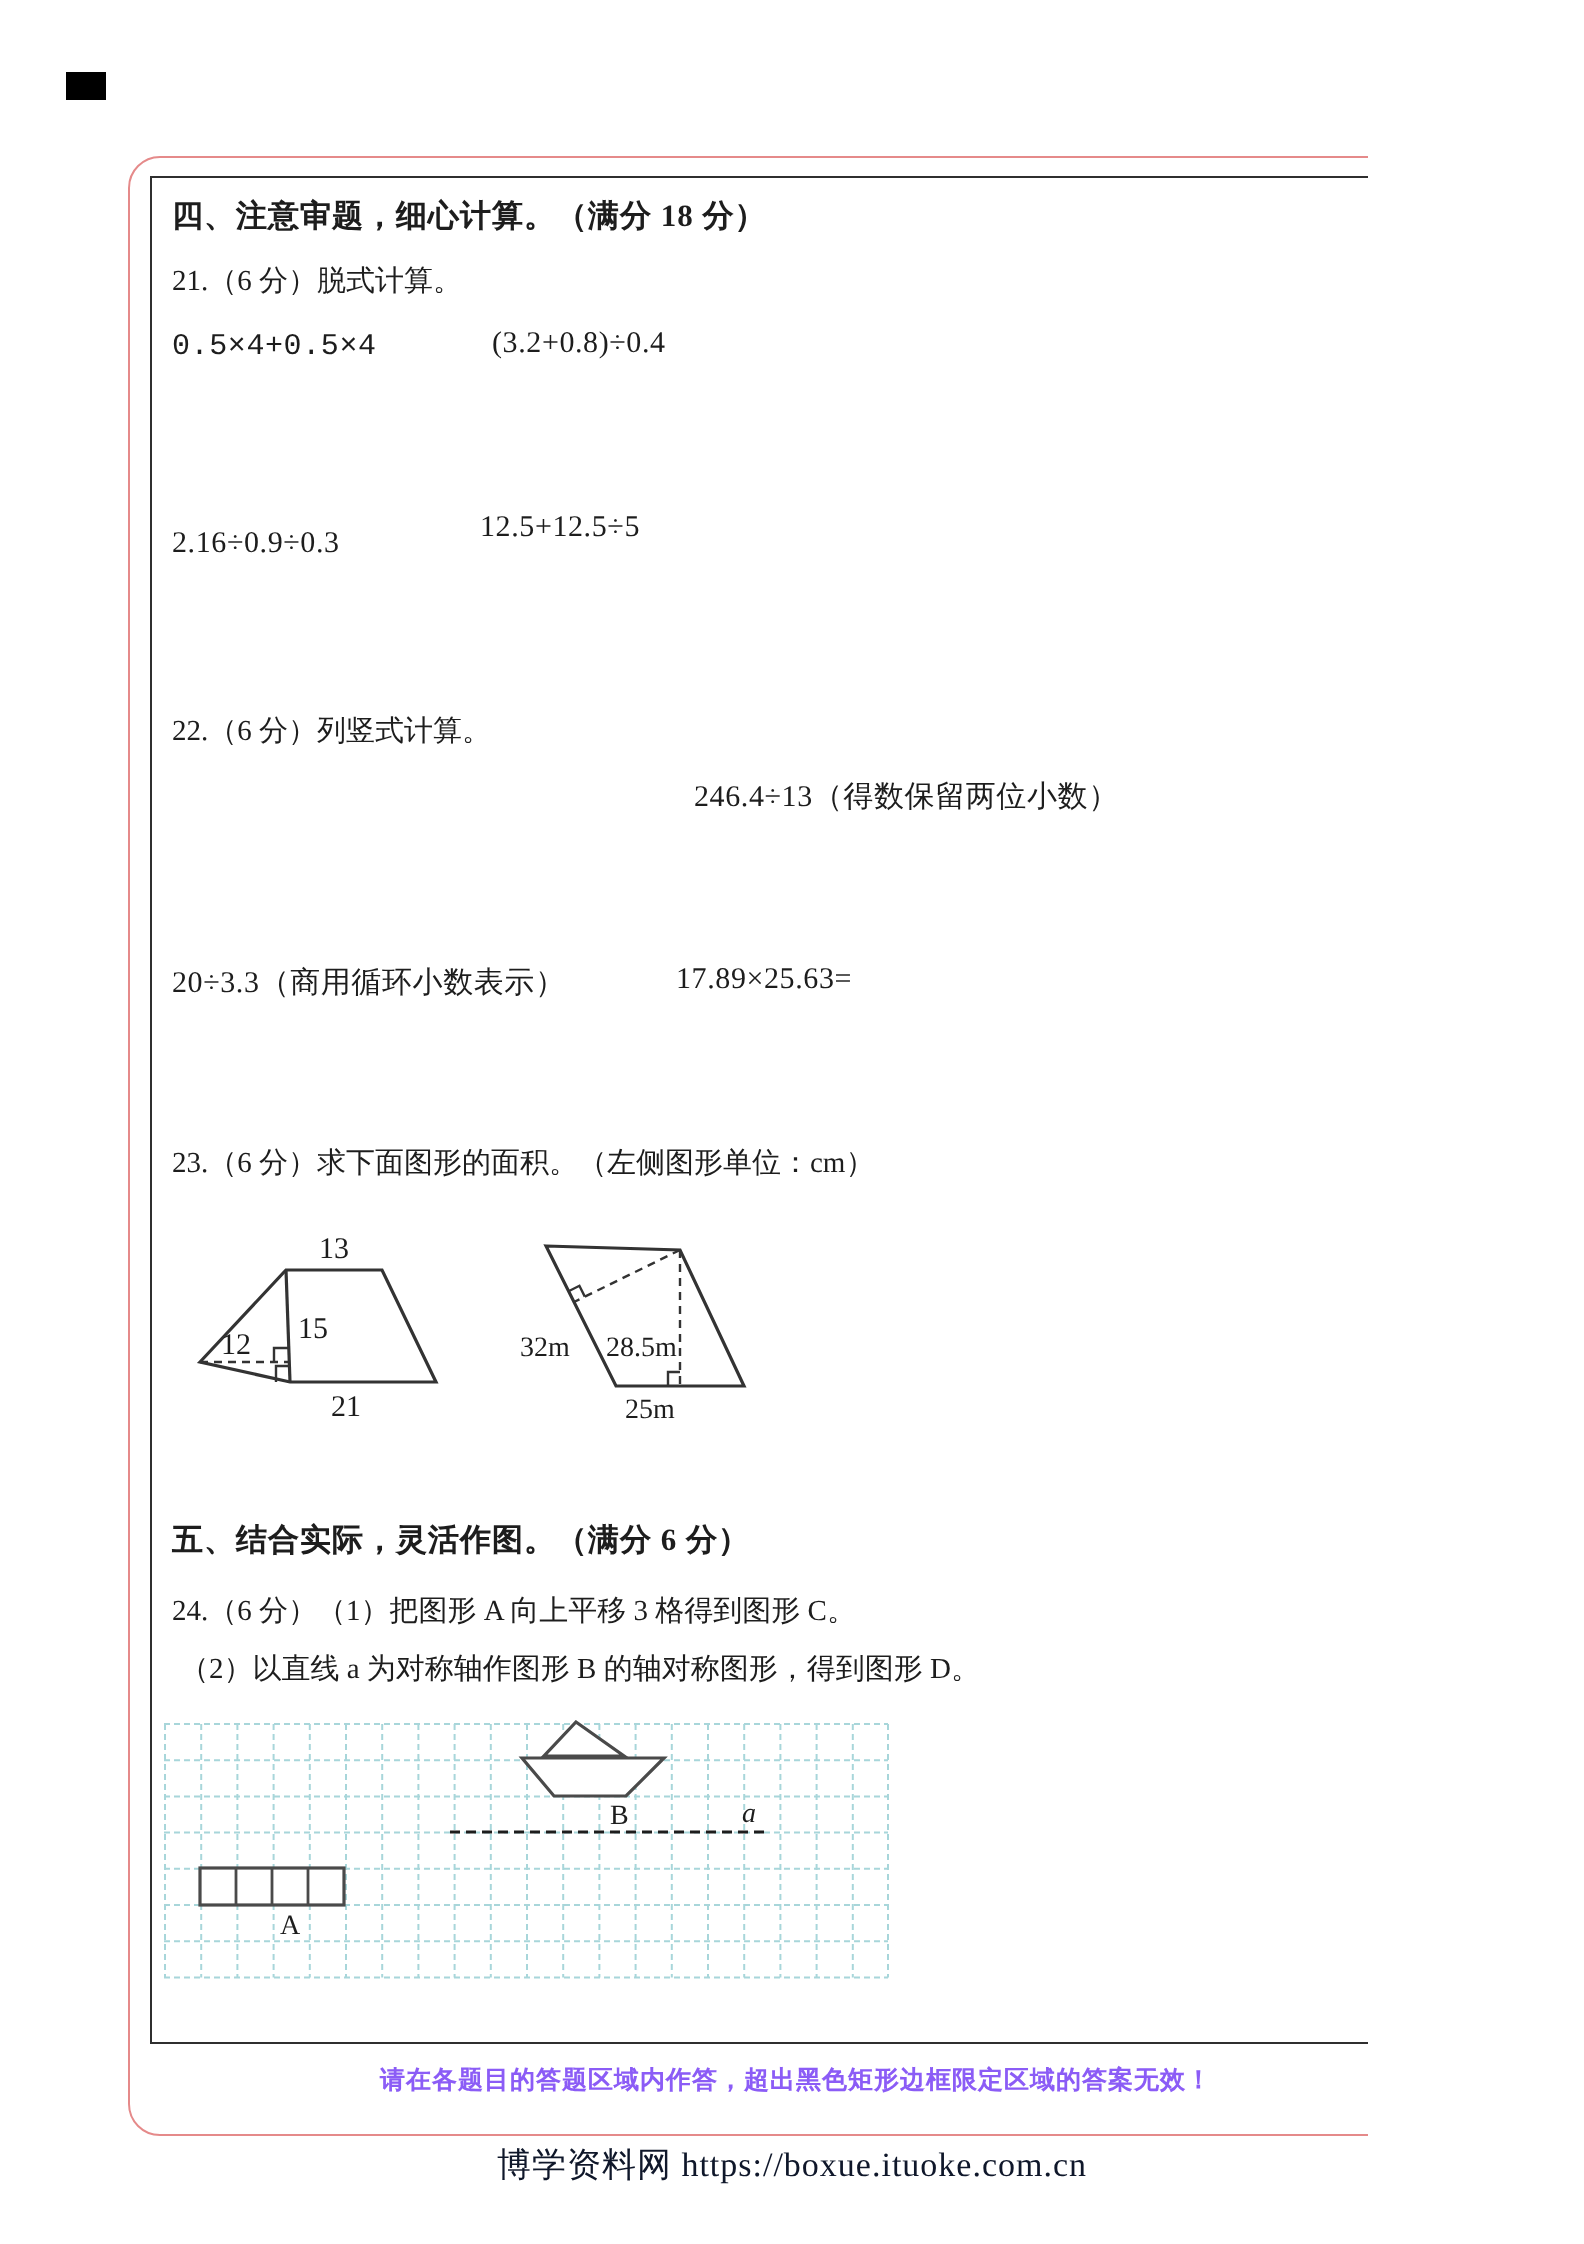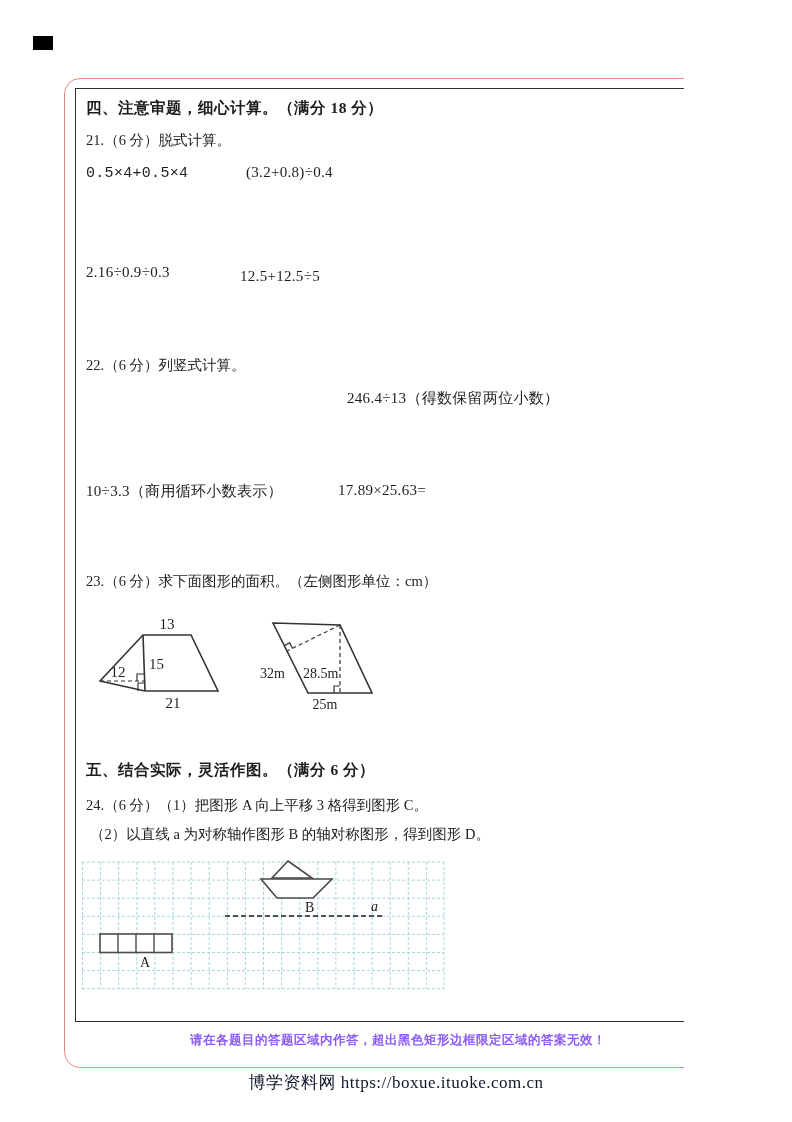--- a/index.html
+++ b/index.html
@@ -30,25 +30,25 @@
 
   <div id="red-frame"></div>
   <div id="black-frame"></div>
 
   <div class="abs sec-title" style="left:86px;top:98px;">四、注意审题，细心计算。（满分 18 分）</div>
 
   <div class="abs q-label" style="left:86px;top:131px;">21.（6 分）脱式计算。</div>
   <div class="abs math" style="left:86px;top:165px;font-family:Liberation Mono, monospace;">0.5×4+0.5×4</div>
   <div class="abs math" style="left:246px;top:164px;">(3.2+0.8)÷0.4</div>
   <div class="abs math" style="left:86px;top:264px;">2.16÷0.9÷0.3</div>
-  <div class="abs math" style="left:240px;top:268px;">12.5+12.5÷5</div>
+  <div class="abs math" style="left:240px;top:256px;">12.5+12.5÷5</div>
 
   <div class="abs q-label" style="left:86px;top:356px;">22.（6 分）列竖式计算。</div>
   <div class="abs math" style="left:347px;top:389px;">246.4÷13（得数保留两位小数）</div>
-  <div class="abs math" style="left:86px;top:482px;">10÷3.3（商用循环小数表示）</div>
+  <div class="abs math" style="left:86px;top:482px;">20÷3.3（商用循环小数表示）</div>
   <div class="abs math" style="left:338px;top:482px;">17.89×25.63=</div>
 
   <div class="abs q-label" style="left:86px;top:572px;">23.（6 分）求下面图形的面积。（左侧图形单位：cm）</div>
 
   <svg class="abs" style="left:88px;top:611px;" width="150" height="100" viewBox="0 0 150 100">
     <polygon points="12,70 55,24 103,24 130,80 57,80" fill="none" stroke="#333" stroke-width="1.6"></polygon>
     <line x1="55" y1="24" x2="57" y2="80" stroke="#333" stroke-width="1.6"></line>
     <line x1="12" y1="70" x2="57" y2="70" stroke="#333" stroke-width="1.2" stroke-dasharray="4,3"></line>
     <path d="M49,70 L49,63 L56,63" fill="none" stroke="#333" stroke-width="1.2"></path>
     <path d="M50,80 L50,72 L57,72" fill="none" stroke="#333" stroke-width="1.2"></path>

